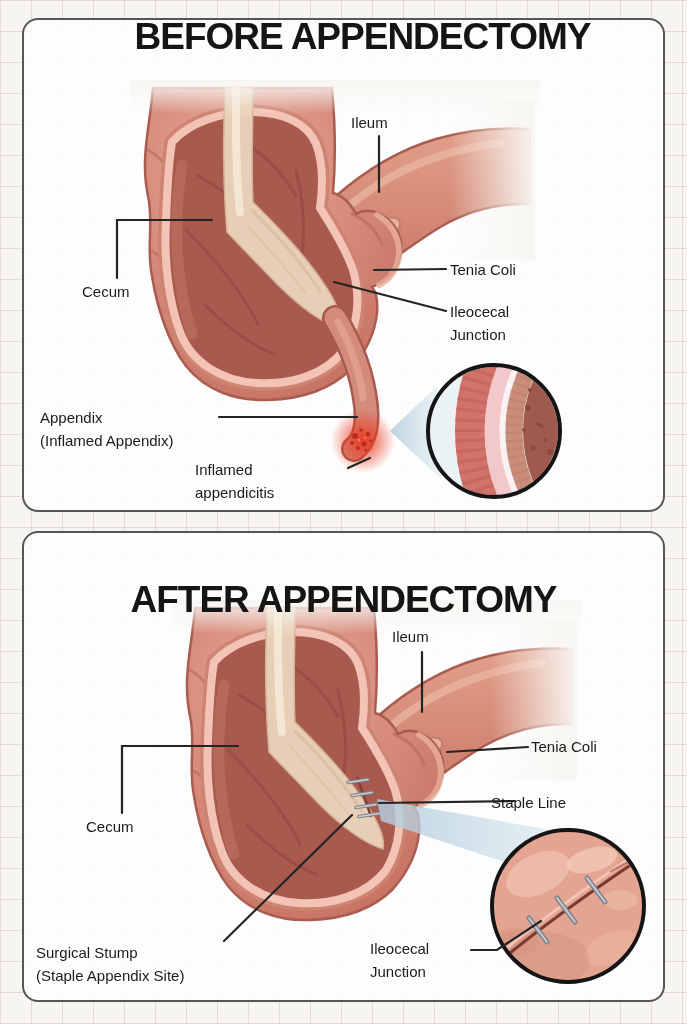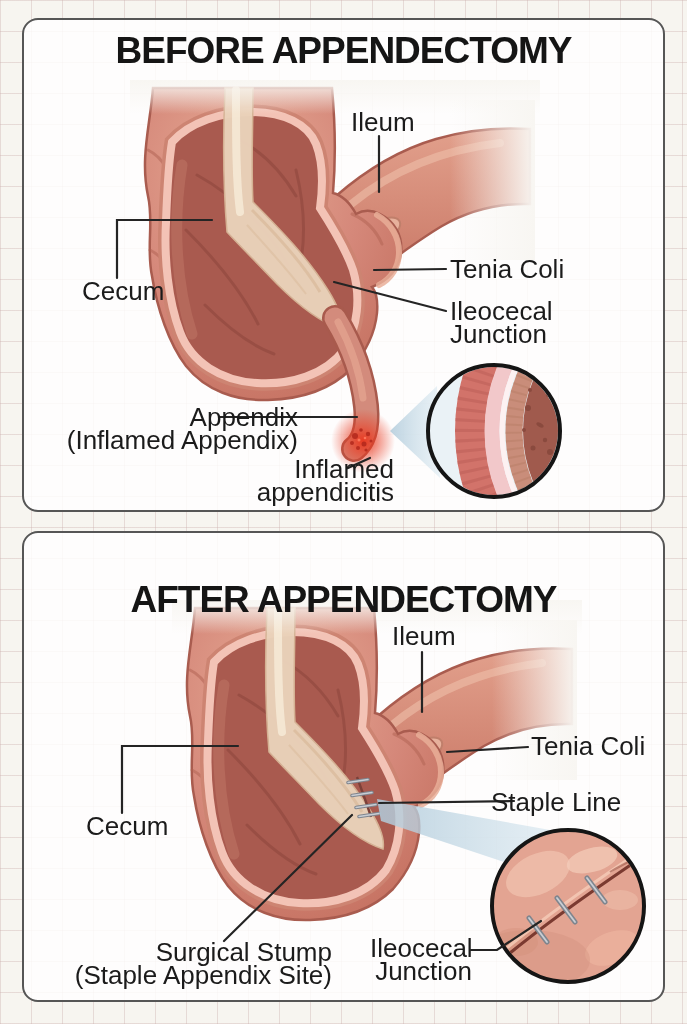--- a/index.html
+++ b/index.html
@@ -16,28 +16,28 @@
     position:absolute;left:22px;width:639px;
     background:rgba(255,255,255,.82);
     border:2px solid #565656;border-radius:16px;
   }
   #panel-before{top:18px;height:490px;}
   #panel-after{top:531px;height:467px;}
   .title{
     position:absolute;left:22px;width:643px;text-align:center;
     font-size:37px;font-weight:700;letter-spacing:-1px;color:#151515;
   }
-  #title-before{top:30px;}
+  #title-before{top:16px;padding-left:19px;}
   #title-after{top:543px;margin-top:36px;}
   .art{position:absolute;left:0;top:0;pointer-events:none;}
   .lbl{
-    position:absolute;font-size:26px;line-height:23px;font-weight:400;
+    position:absolute;font-size:15px;line-height:23px;font-weight:400;
     color:#1b1b1b;white-space:nowrap;
   }
-  .lbl.center{text-align:right;}
+  .lbl.center{text-align:left;}
   .lbl .ln{display:block;}
 </style>
 </head>
 <body>
 
 <div class="stage">
 
   <div class="panel" id="panel-before"></div>
   <div class="panel" id="panel-after"></div>
 
@@ -254,21 +254,21 @@
   <div class="lbl" style="left:82px;top:280px">Cecum</div>
   <div class="lbl" style="left:450px;top:258px">Tenia Coli</div>
   <div class="lbl" style="left:450px;top:300px">
     <span class="ln">Ileocecal</span>
     <span class="ln">Junction</span>
   </div>
   <div class="lbl center" style="left:40px;top:406px;width:258px">
     <span class="ln">Appendix</span>
     <span class="ln">(Inflamed Appendix)</span>
   </div>
-  <div class="lbl center" style="left:212px;top:458px;width:182px">
+  <div class="lbl center" style="left:195px;top:458px;width:182px">
     <span class="ln">Inflamed</span>
     <span class="ln">appendicitis</span>
   </div>
 
   <div class="lbl" style="left:392px;top:625px">Ileum</div>
   <div class="lbl" style="left:531px;top:735px">Tenia Coli</div>
   <div class="lbl" style="left:86px;top:815px">Cecum</div>
   <div class="lbl" style="left:491px;top:791px">Staple Line</div>
   <div class="lbl center" style="left:36px;top:941px;width:296px">
     <span class="ln">Surgical Stump</span>

